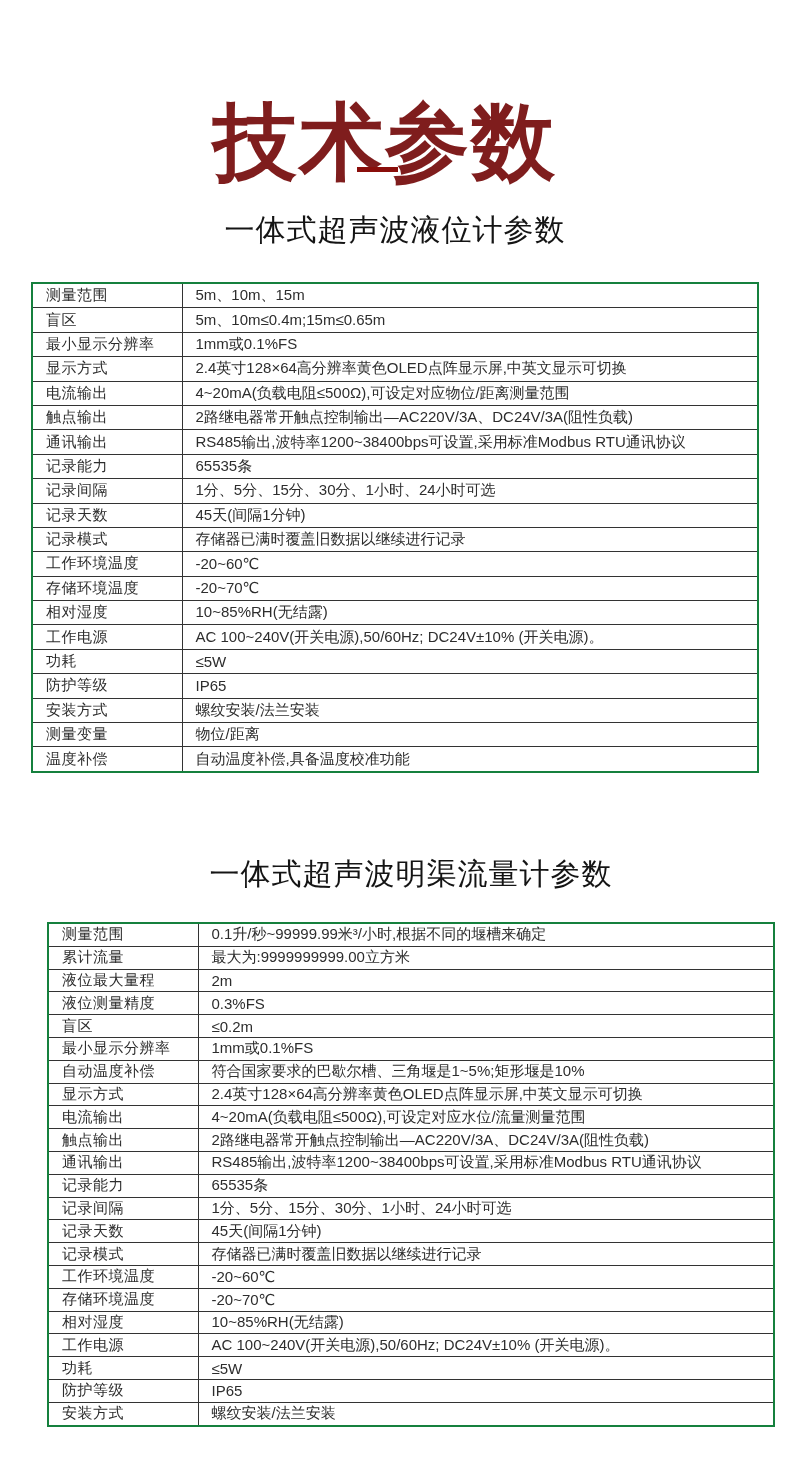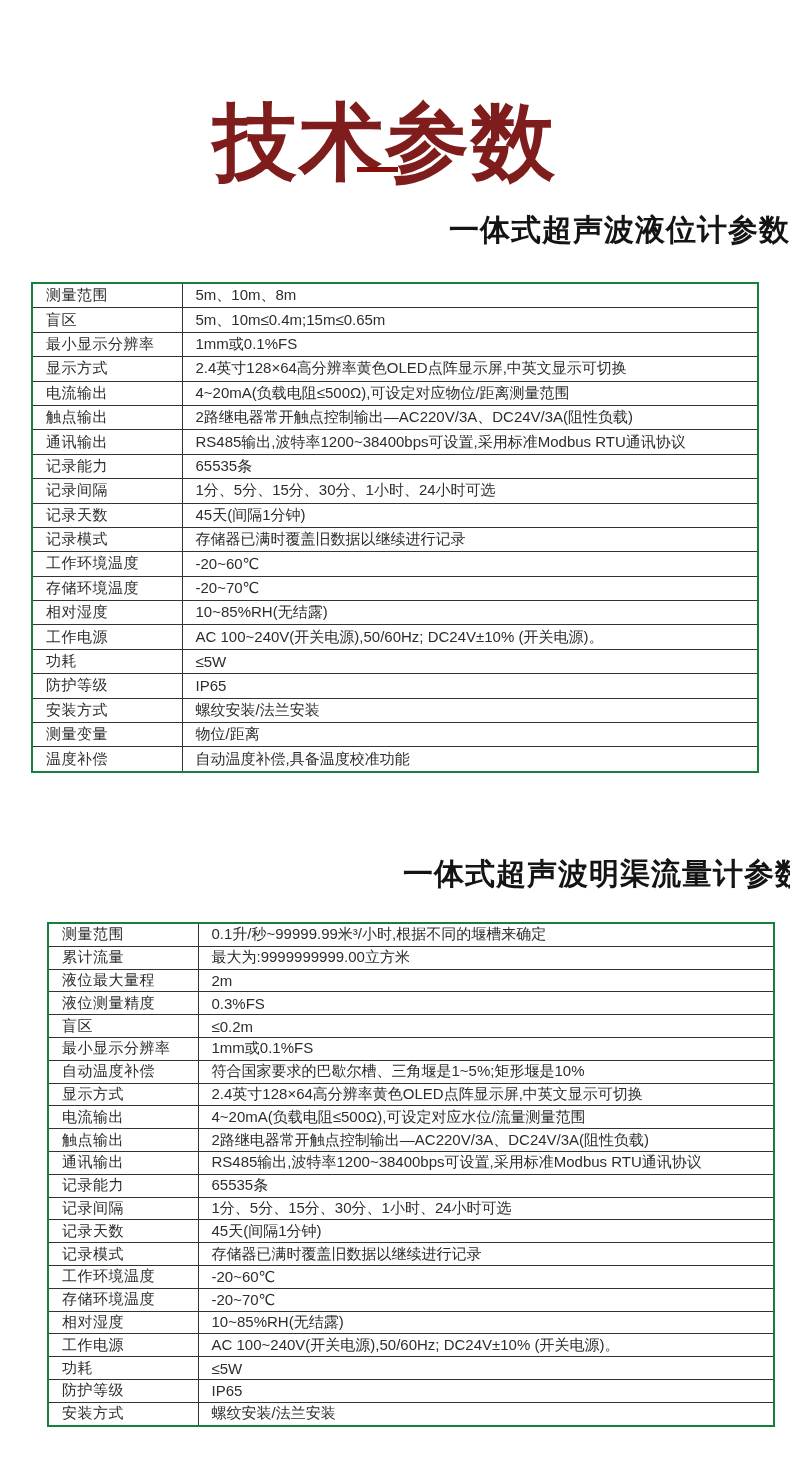--- a/index.html
+++ b/index.html
@@ -35,23 +35,23 @@
     position: absolute;
     left: 0;
     width: 790px;
   }
   #section-level-meter { top: 212px; }
   #section-flow-meter  { top: 856px; margin-left: 16px; }
   .section h2 {
     margin: 0;
     height: 36px;
     line-height: 36px;
-    text-align: right;
+    text-align: center;
     font-size: 30px;
-    font-weight: 700;
+    font-weight: 400;
     color: #141414;
     letter-spacing: 1px;
   }
   .section table {
     border-collapse: collapse;
     width: 728px;
     margin: 34px auto 0;
     table-layout: fixed;
     border: 2px solid #15803d;
   }
@@ -79,21 +79,21 @@
 <div class="section" id="section-level-meter">
   <h2>一体式超声波液位计参数</h2>
   <table>
     <colgroup>
         <col class="c1">
         <col class="c2">
       </colgroup>
     <tbody>
   <tr>
     <td class="label">测量范围</td>
-    <td class="value">5m、10m、8m</td>
+    <td class="value">5m、10m、15m</td>
   </tr>
 
 
   <tr>
     <td class="label">盲区</td>
     <td class="value">5m、10m≤0.4m;15m≤0.65m</td>
   </tr>
 
   <tr>
     <td class="label">最小显示分辨率</td>

